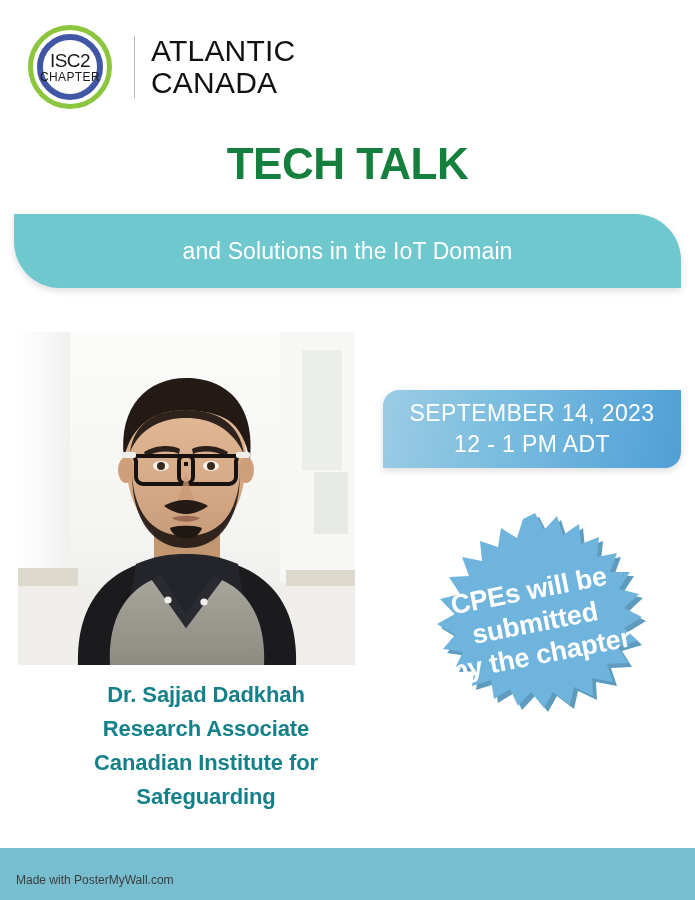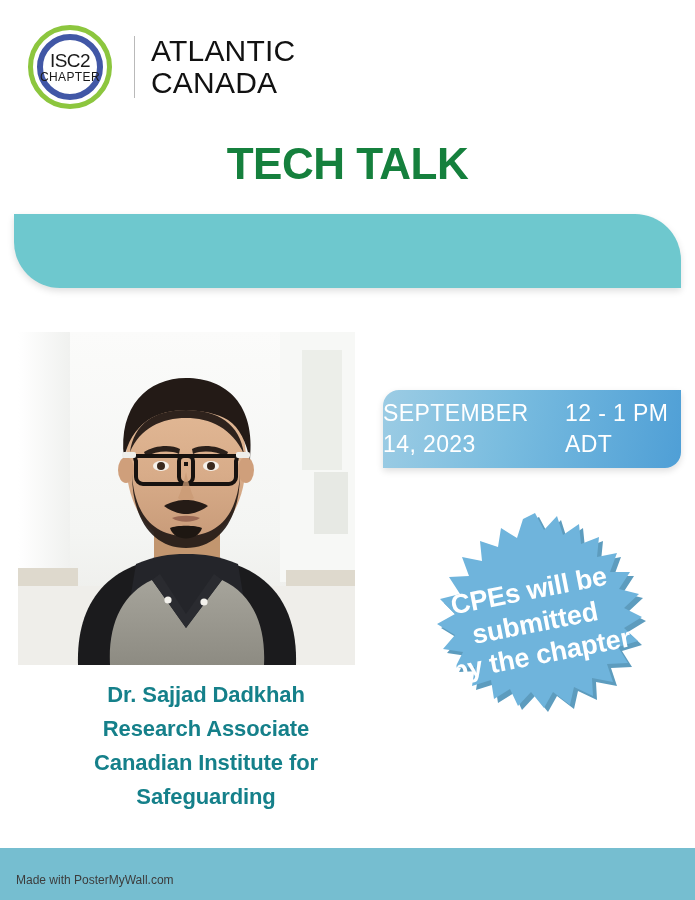--- a/index.html
+++ b/index.html
@@ -154,24 +154,25 @@
   #date-box {
     position: absolute;
     left: 383px;
     top: 390px;
     width: 298px;
     height: 78px;
     background: linear-gradient(100deg, #9ccce4 0%, #79bcdf 42%, #4f9fd6 100%);
     border-top-left-radius: 16px;
     border-bottom-right-radius: 16px;
     display: flex;
-    flex-direction: row;
+    flex-direction: column;
     align-items: center;
     justify-content: center;
     box-shadow: 0 3px 7px rgba(0,0,0,0.13);
+    text-align: center;
   }
   #date-box .date-line {
     color: #ffffff;
     font-family: "Liberation Sans", sans-serif;
     font-size: 23px;
     font-weight: 400;
     letter-spacing: 0.4px;
     line-height: 1.36;
   }
 
@@ -265,20 +266,21 @@
     <div class="logo-words">
       <span>ATLANTIC</span>
       <span>CANADA</span>
     </div>
   </div>
 
   <div id="main-title">TECH TALK</div>
 
   <div id="subtitle-banner">
     <div class="subtitle-text">
+      <div>and Solutions in the IoT Domain</div>
     </div>
   </div>
 
   <div id="speaker-photo">
     <svg width="337" height="333" viewBox="0 0 337 333" xmlns="http://www.w3.org/2000/svg" aria-hidden="true">
       <defs>
         <linearGradient id="bgWall" x1="0" y1="0" x2="0" y2="1">
           <stop offset="0%" stop-color="#fbfbfa"></stop>
           <stop offset="60%" stop-color="#f4f5f3"></stop>
           <stop offset="100%" stop-color="#e9e9e5"></stop>

